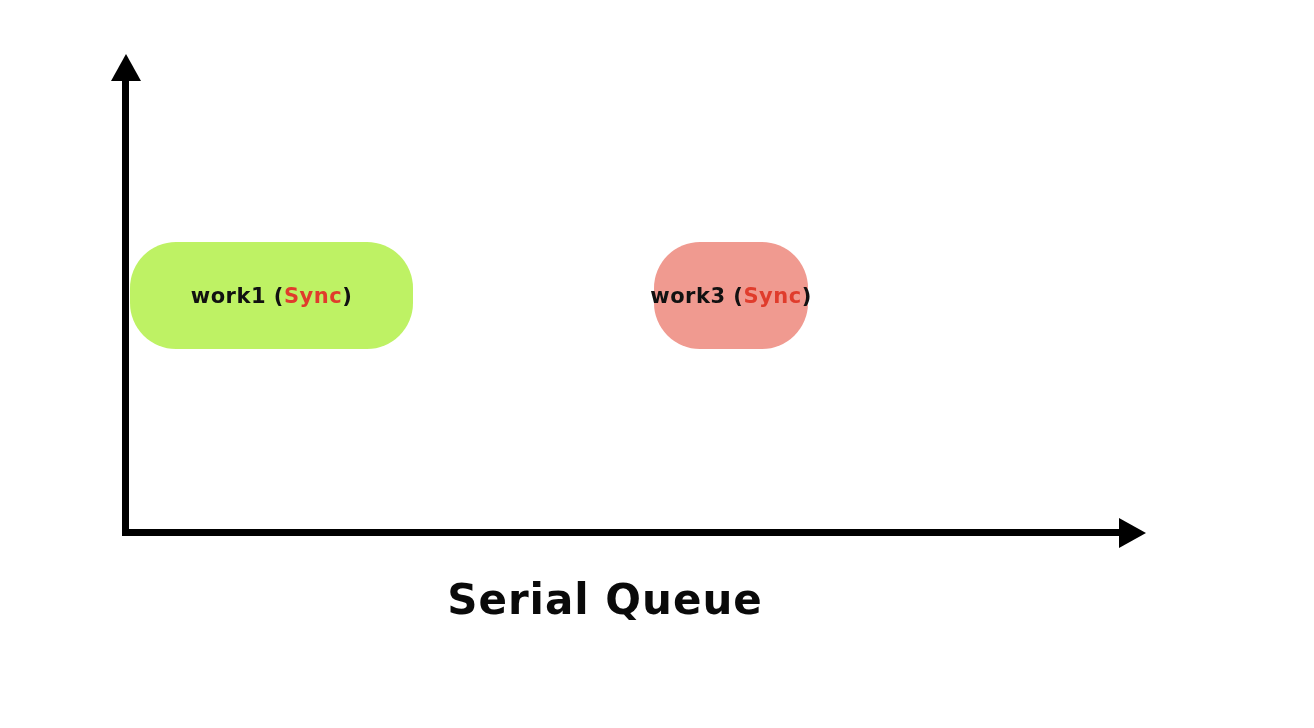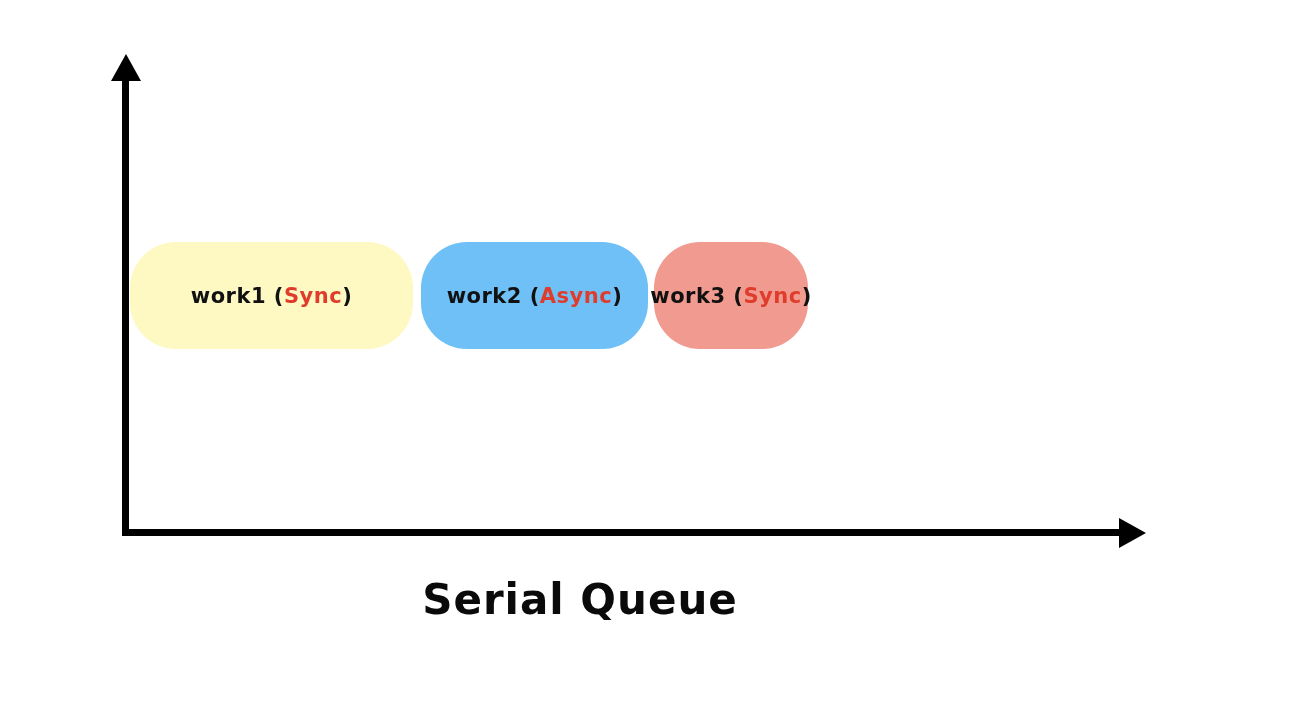--- a/index.html
+++ b/index.html
@@ -68,47 +68,44 @@
     white-space: nowrap;
   }
   .block .mode { color: #e03c2c; }
   .block-1 { left: 130px; width: 283px; }
   .block-2 { left: 421px; width: 227px; }
   .block-3 { left: 654px; width: 154px; }
   .block-4 { left: 815px; width: 309px; }
   
   .diagram-title {
     position: absolute;
-    left: 580px;
+    left: 605px;
     top: 575px;
     transform: translateX(-50%);
     font-weight: 700;
     font-size: 42px;
     color: #0a0a0a;
     letter-spacing: 1px;
     white-space: nowrap;
   }
 </style>
 </head>
 <body>
 
 <div class="canvas">
 
   <div class="y-axis-line"></div>
   <div class="y-axis-arrowhead"></div>
   <div class="x-axis-line"></div>
   <div class="x-axis-arrowhead"></div>
 
-  <div class="block block-1" style="background-color: #fef9c3;">
+  <div class="block block-1" style="background-color: #bef264;">
     <span><span>work1 (</span><span class="mode">Sync</span><span>)</span></span>
   </div>
 
-  <div class="block block-2" style="background-color: rgb(111, 192, 246);">
-    <span><span>work2 (</span><span class="mode">Async</span><span>)</span></span>
-  </div>
 
   <div class="block block-3" style="background-color: rgb(240, 154, 144);">
     <span><span>work3 (</span><span class="mode">Sync</span><span>)</span></span>
   </div>
 
 
   <div class="diagram-title">Serial Queue</div>
 
 </div>
 

